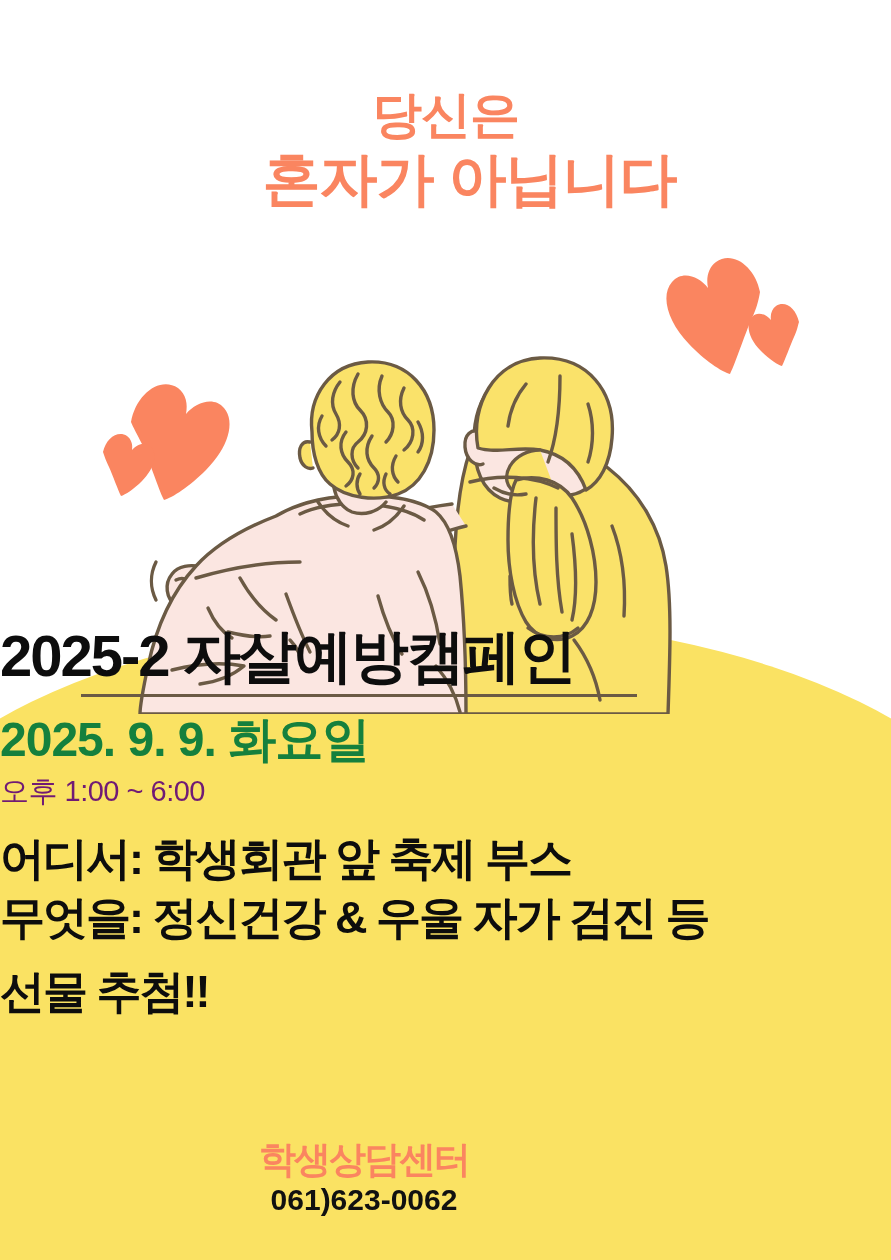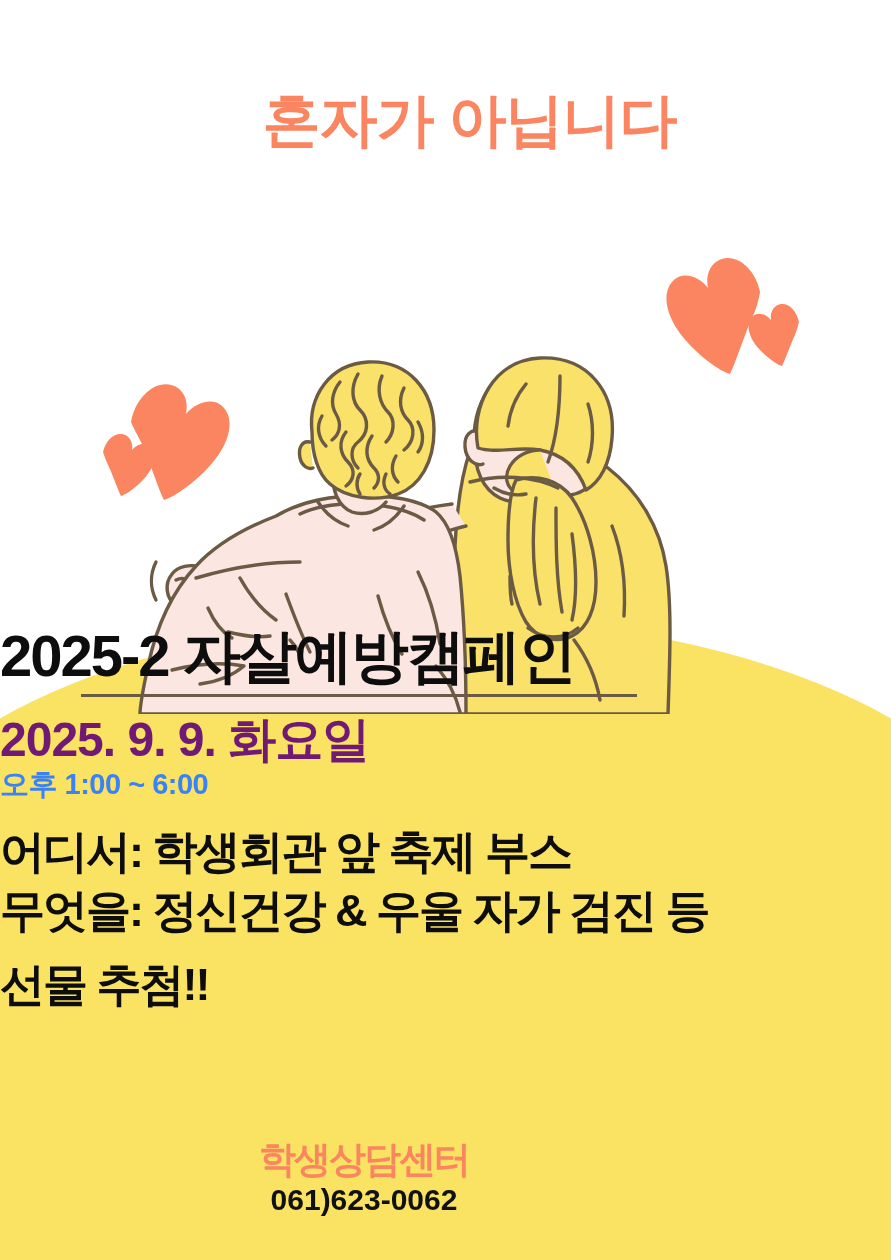--- a/index.html
+++ b/index.html
@@ -83,29 +83,29 @@
   }
   .title-rule{
     width:556px;height:3px;
     background:#6B5A44;
     margin:6px auto 0 auto;
   }
   .date{
     margin-top:18px;
     font-size:48px;
     font-weight:700;
-    color:#701a75;
+    color:#15803d;
     letter-spacing:-1px;
     line-height:1.05;
   }
   .time{
-    margin-top:0;
+    margin-top:7px;
     font-size:29px;
-    font-weight:700;
-    color:#3b82f6;
+    font-weight:400;
+    color:#701a75;
     letter-spacing:-0.5px;
   }
   .body-line{
     margin-top:22px;
     font-size:45px;
     font-weight:800;
     color:#0d0d0d;
     letter-spacing:-2px;
     line-height:1.12;
     white-space:nowrap;
@@ -136,20 +136,21 @@
 </style>
 </head>
 <body>
 
 <div class="poster">
 
   <div class="dome"></div>
   <div class="dome-fill"></div>
 
   <div class="headline">
+    <span class="l1">당신은</span>
     <span class="l2">혼자가 아닙니다</span>
   </div>
 
   <div class="illo">
     <svg width="891" height="478" viewBox="0 0 891 478" xmlns="http://www.w3.org/2000/svg">
       <g fill="none" stroke="#6B5A44" stroke-width="3.4" stroke-linecap="round" stroke-linejoin="round">
 
         <path d="M470 215 C470 215 500 205 520 206 C552 208 585 214 608 232
                  C640 257 660 292 666 330 C672 368 670 420 668 478
                  L452 478 C452 420 452 360 455 310 C457 270 462 238 470 215 Z" fill="#FAE26A" stroke="#6B5A44"></path>

